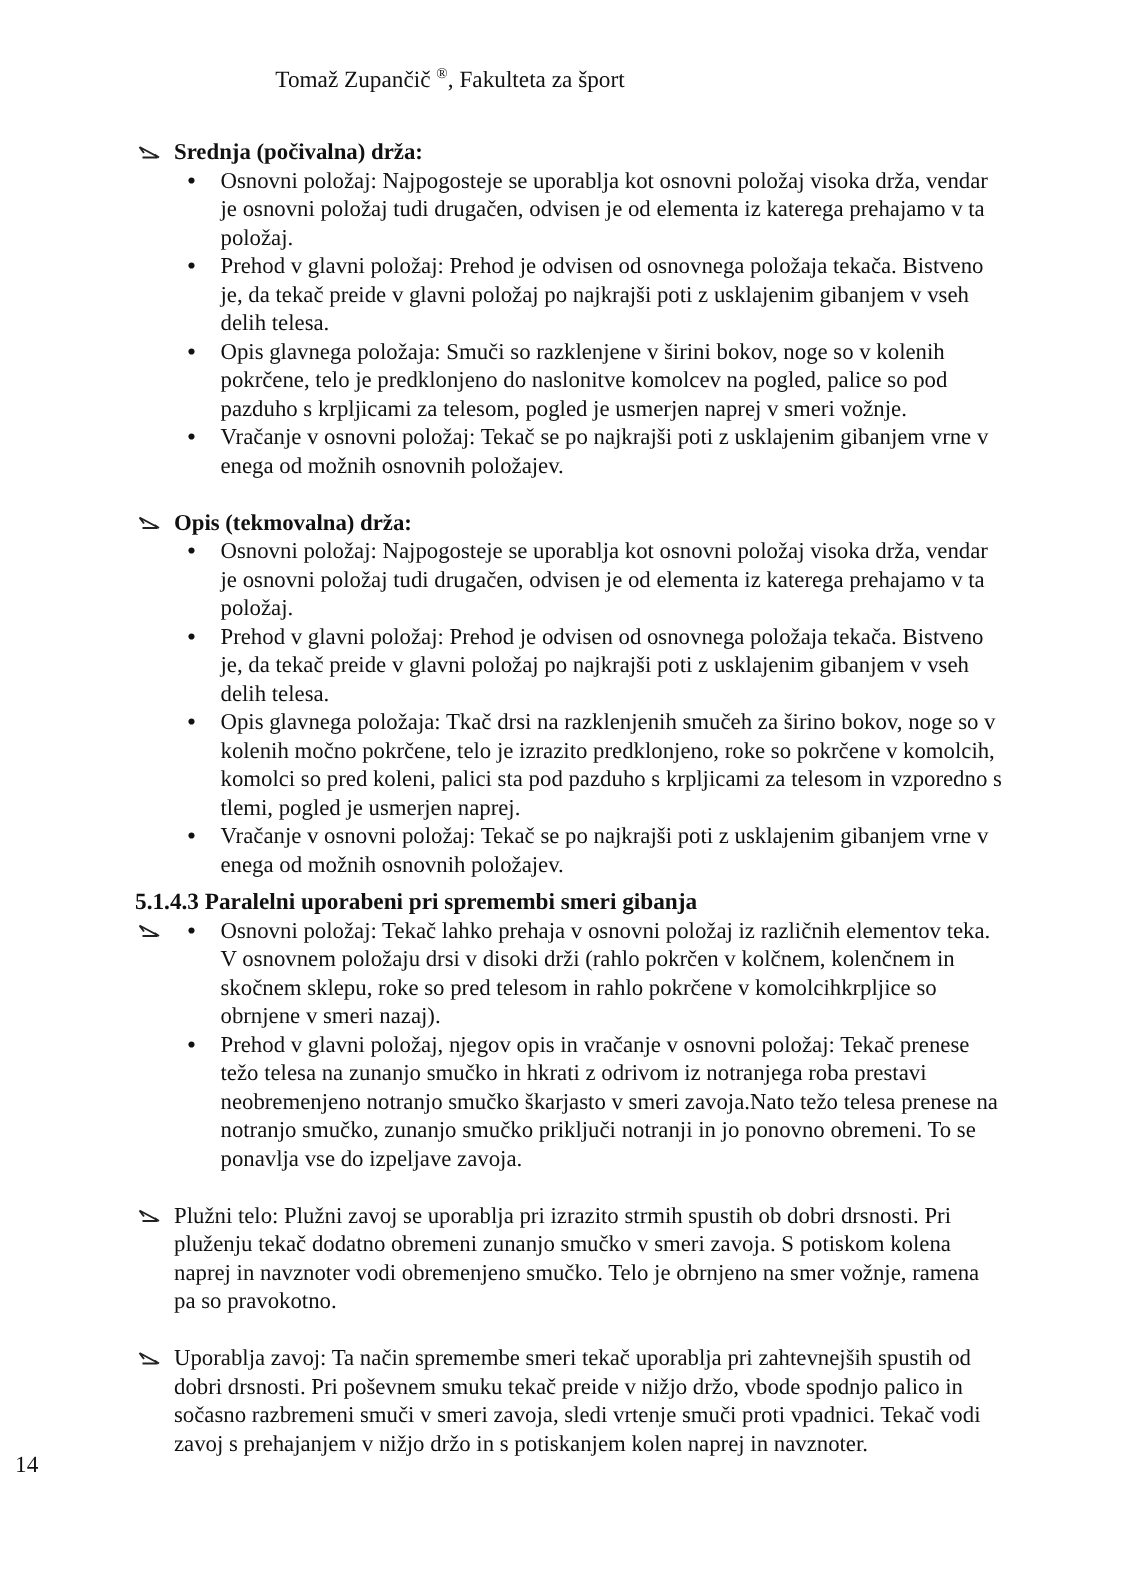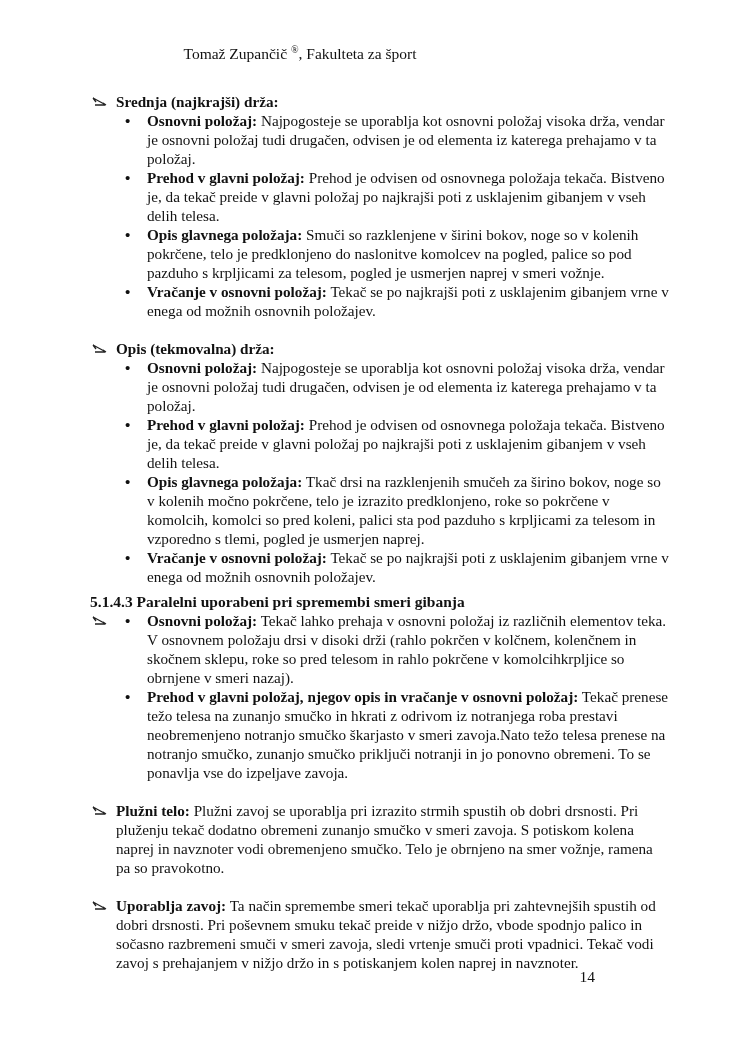--- a/index.html
+++ b/index.html
@@ -7,40 +7,40 @@
          font-family:"Liberation Serif", serif; color:#111; font-size:15.2px; }
   .header { position:absolute; top:44px; left:0; width:600px; text-align:center; font-size:15.5px; }
   .header sup { font-size:10px; }
   .content { position:absolute; left:90px; top:92px; width:580px; line-height:19px; }
   .lvl1 { position:relative; padding-left:26px; }
   .lvl1 .mark { position:absolute; left:2px; top:4px; width:16px; height:12px; }
   .lvl1 .head { font-weight:bold; }
   ul.bul { list-style:none; margin:0; padding:0 0 0 31px; }
   ul.bul li { position:relative; padding-left:0; }
   ul.bul li .dot { position:absolute; left:-22px; top:0; font-weight:bold; }
-  b { font-weight:bold; }
+  b { font-weight:normal; }
   .gap { height:19px; }
   .section { font-weight:bold; margin-top:6px; font-size:15.5px; }
-  .pagenum { position:absolute; top:968px; left:0; width:595px; text-align:right; font-size:15.5px; }
+  .pagenum { position:absolute; top:968px; left:10px; width:595px; text-align:left; font-size:15.5px; }
 </style>
 </head>
 <body>
 
 <div class="header">
   <span>Tomaž Zupančič</span>
   <sup>®</sup><span>, Fakulteta za šport</span>
 </div>
 
 <div class="content">
 
   <div class="lvl1">
     <svg class="mark" viewBox="0 0 16 12">
         <path d="M1 2 L14 9 M1 2 L4 6 M3 9 L13 9 M14 9 L11 7" stroke="#222" stroke-width="1.3" fill="none"></path>
       </svg>
-    <div class="head">Srednja (najkrajši) drža:</div>
+    <div class="head">Srednja (počivalna) drža:</div>
     <ul class="bul">
       <li><span class="dot">•</span><b>Osnovni položaj:</b><span> Najpogosteje se uporablja kot osnovni položaj visoka drža, vendar je osnovni položaj tudi drugačen, odvisen je od elementa iz katerega prehajamo v ta položaj.</span></li>
       <li><span class="dot">•</span><b>Prehod v glavni položaj:</b><span> Prehod je odvisen od osnovnega položaja tekača. Bistveno je, da tekač preide v glavni položaj po najkrajši poti z usklajenim gibanjem v vseh delih telesa.</span></li>
       <li><span class="dot">•</span><b>Opis glavnega položaja:</b><span> Smuči so razklenjene v širini bokov, noge so v kolenih pokrčene, telo je predklonjeno do naslonitve komolcev na pogled, palice so pod pazduho s krpljicami za telesom, pogled je usmerjen naprej v smeri vožnje.</span></li>
       <li><span class="dot">•</span><b>Vračanje v osnovni položaj:</b><span> Tekač se po najkrajši poti z usklajenim gibanjem vrne v enega od možnih osnovnih položajev.</span></li>
     </ul>
   </div>
 
   <div class="gap"></div>
 

